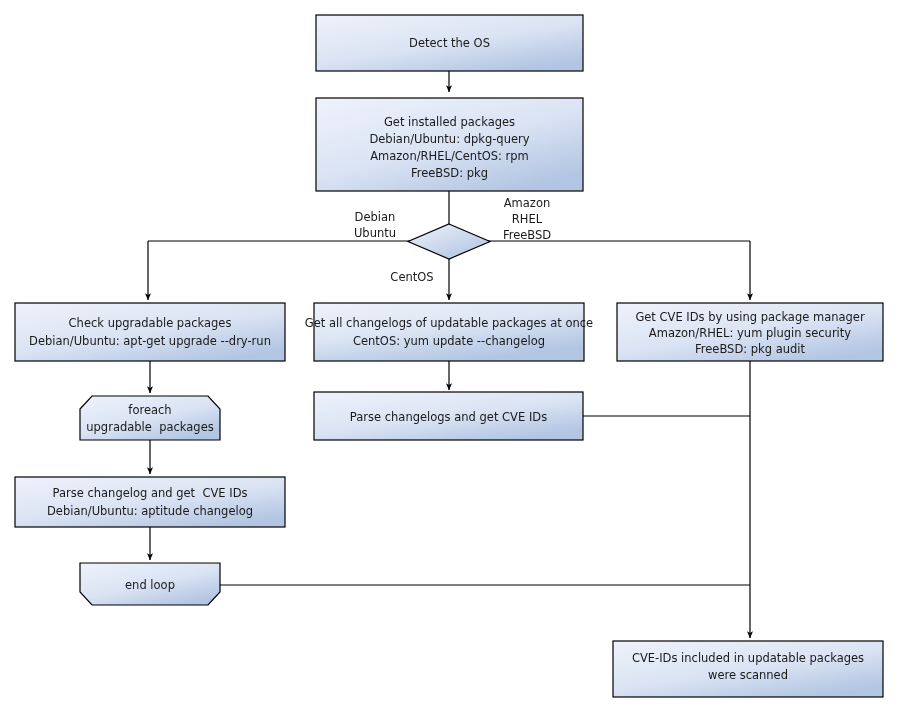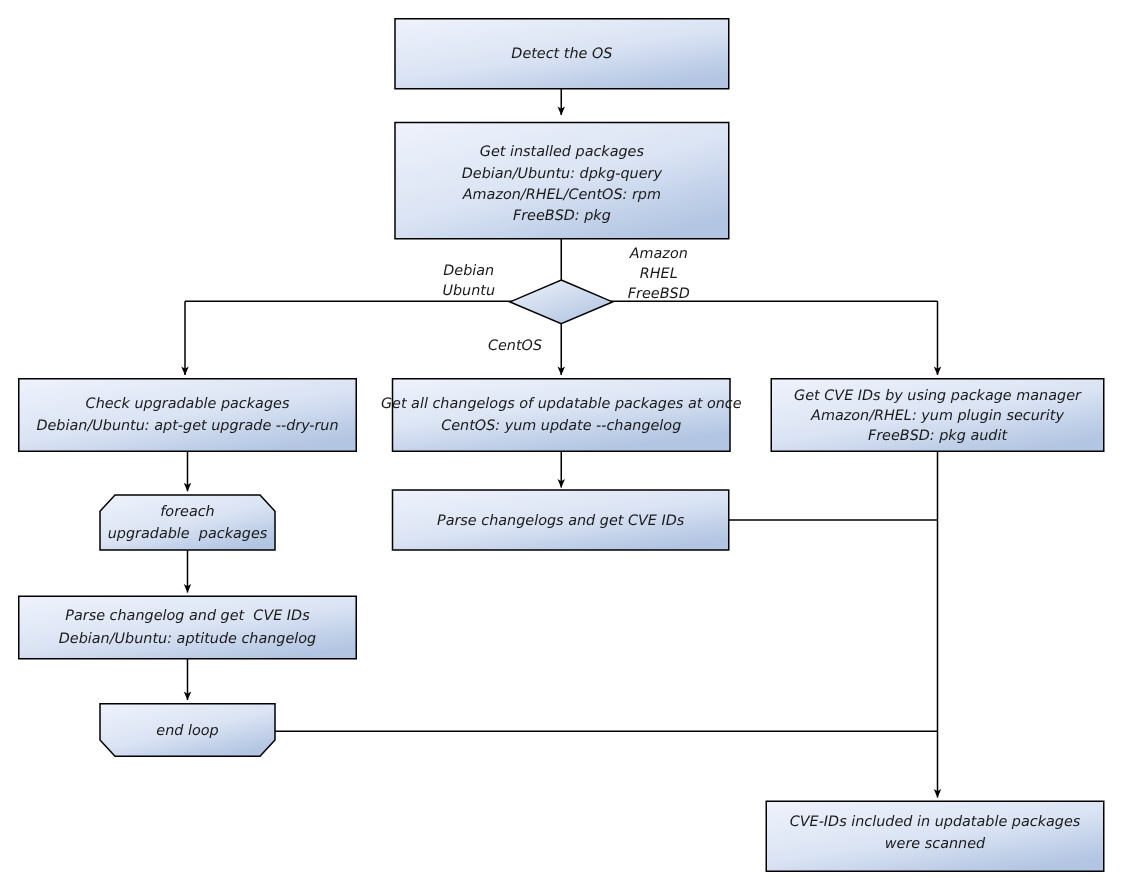--- a/index.html
+++ b/index.html
@@ -10,21 +10,20 @@
   body {
     width: 898px;
     height: 712px;
     font-family: "DejaVu Sans", "Liberation Sans", sans-serif;
     overflow: hidden;
   }
   #flow-root {
     position: relative;
     width: 898px;
     height: 712px;
-    font-style: italic;
   }
   svg#flow-svg {
     position: absolute;
     top: 0;
     left: 0;
     width: 898px;
     height: 712px;
     display: block;
   }
   .node-shape {

